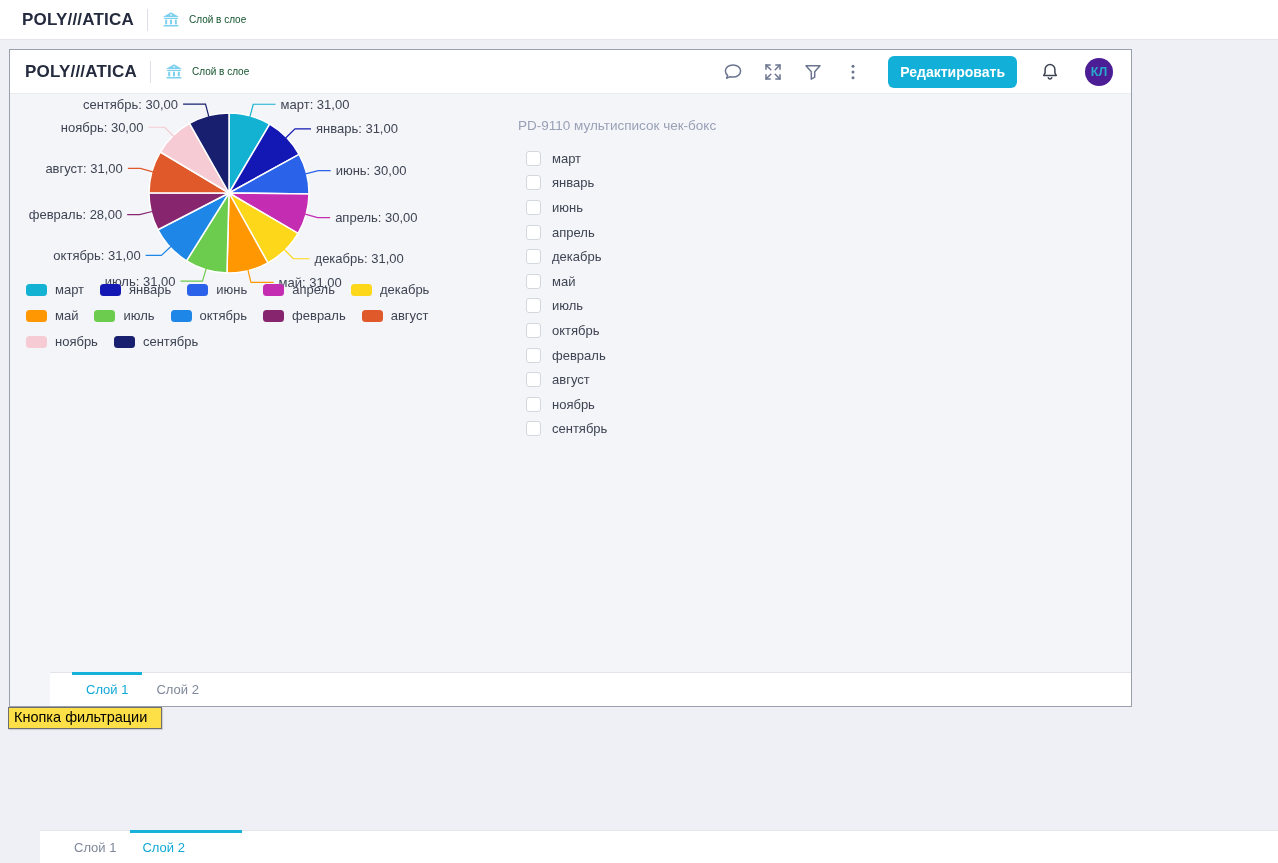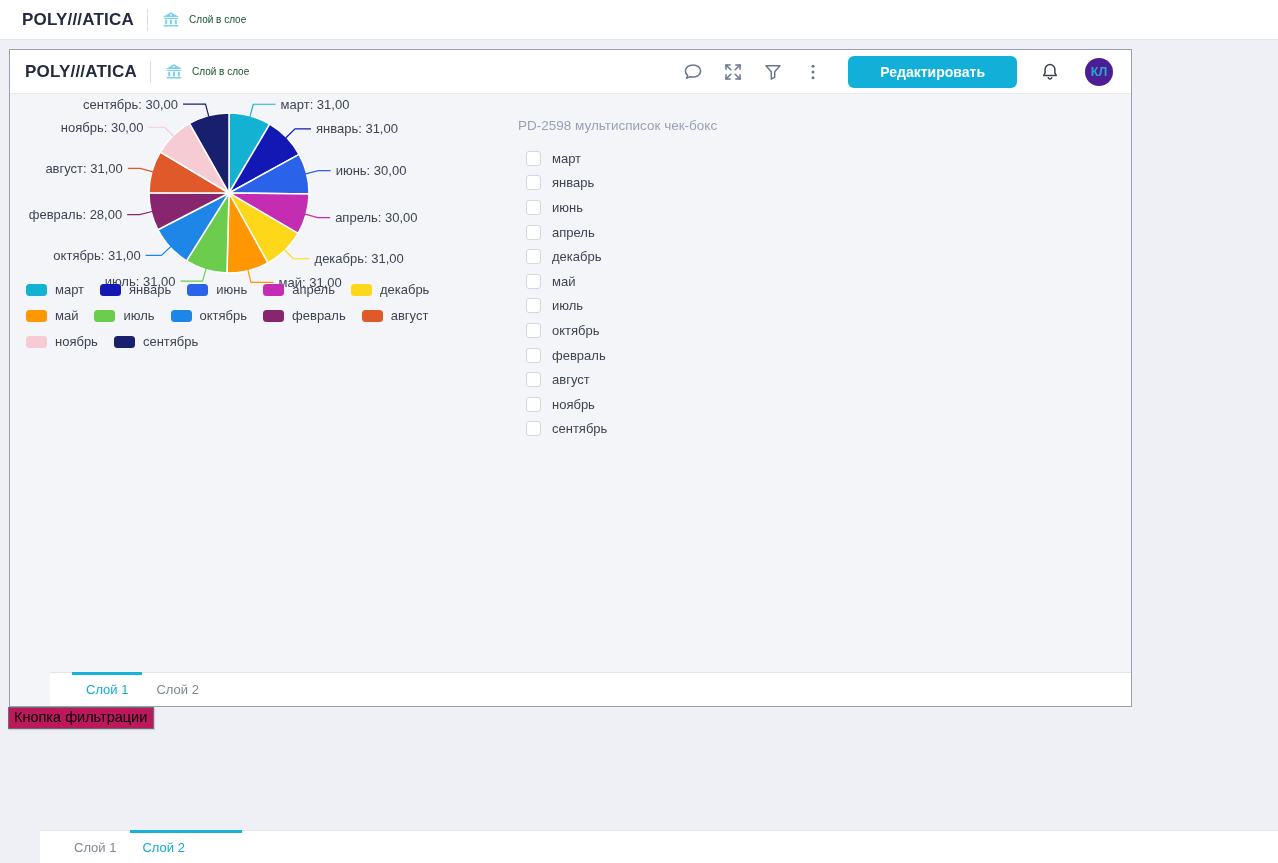--- a/index.html
+++ b/index.html
@@ -31,21 +31,21 @@
     position:absolute; left:0; top:0; right:0; height:44px;
     background:#ffffff; border-bottom:1px solid #e9ebef;
     display:flex; align-items:center; padding:0 18px 0 15px;
   }
   .ph-right { margin-left:auto; display:flex; align-items:center; gap:14px; }
   .icon-btn { width:26px; height:26px; display:flex; align-items:center; justify-content:center; cursor:pointer; }
   .icon-btn svg { width:22px; height:22px; }
   .edit-btn {
     border:none; cursor:pointer; margin-left:8px;
     background:#12b0d8; color:#ffffff; font-weight:700; font-size:14px;
-    padding:8px 32px; border-radius:6px; font-family:"Liberation Sans", sans-serif;
+    padding:8px 12px; border-radius:6px; font-family:"Liberation Sans", sans-serif;
   }
   .bell-wrap { margin-left:6px; }
   .avatar {
     width:28px; height:28px; border-radius:50%; background:#4c1d95;
     color:#28a9cc; font-weight:700; font-size:12.5px;
     display:flex; align-items:center; justify-content:center; margin-left:8px; cursor:pointer;
   }
 
   
   .panel-content { position:absolute; left:0; top:44px; right:0; bottom:34px; overflow:hidden; }
@@ -88,22 +88,22 @@
     font-size:13px; color:#7e8798; cursor:pointer; white-space:nowrap;
   }
   .tab.active { color:#10a9d6; }
   .tab.active::before {
     content:""; position:absolute; left:0; top:-1px; right:0; height:3px; background:#16b2d9;
   }
 
   
   .tooltip {
     position:absolute; left:8px; top:707px; height:22px;
-    background:#be185d; border:1px solid #6e6e6e;
-    font-size:14.5px; color:#000000; padding:1px 6px 0 5px;
+    background:#fde047; border:1px solid #6e6e6e;
+    font-size:14.5px; color:#000000; padding:1px 14px 0 5px;
     box-shadow:1px 1px 1px rgba(0,0,0,.12); white-space:nowrap;
   }
 
   
   .tabbar.outer { bottom:0; padding-left:20px; height:33px; }
   .tab.outer-active-wide { min-width:112px; justify-content:flex-start; padding:0 12px; }
 </style>
 </head>
 <body>
 
@@ -268,21 +268,21 @@
           <span class="legend-swatch" style="background: rgb(246, 203, 212);"></span>
           <span class="legend-label">ноябрь</span>
         </span>
         <span class="legend-item">
           <span class="legend-swatch" style="background: rgb(24, 31, 110);"></span>
           <span class="legend-label">сентябрь</span>
         </span>
       </div>
 
     <div class="filter">
-      <div class="filter-title">PD-2598 мультисписок чек-бокс</div>
+      <div class="filter-title">PD-9110 мультисписок чек-бокс</div>
       <div class="chk-list" id="chk-list">
           <div class="chk-row">
             <span class="chk-box"></span>
             <span class="chk-label">март</span>
           </div>
           <div class="chk-row">
             <span class="chk-box"></span>
             <span class="chk-label">январь</span>
           </div>
           <div class="chk-row">

